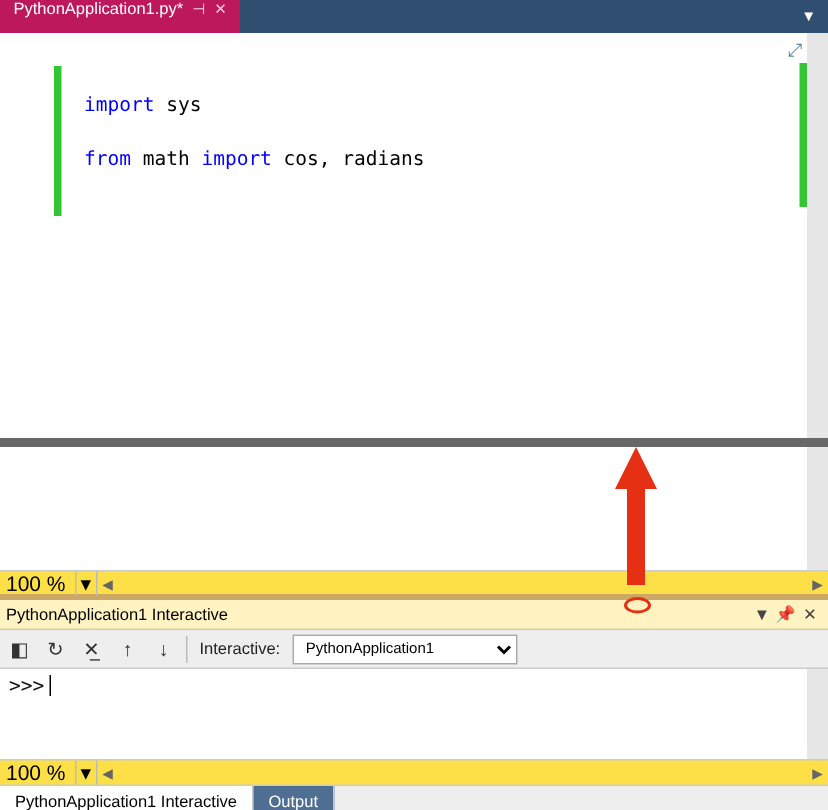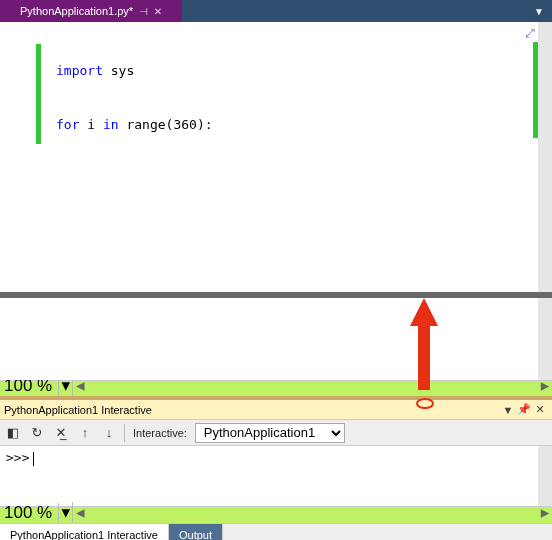--- a/index.html
+++ b/index.html
@@ -15,24 +15,24 @@
   
   .tabbar {
     display: flex;
     align-items: center;
     height: 22px;
     background: #304e6f;
     color: #fff;
   }
   .tab {
     display: flex;
-    align-items: center;
-    padding: 0 20px;
+    align-items: flex-start;
+    padding: 0 9px;
     height: 100%;
-    background: #701a75;
+    background: #be185d;
     font-size: 11px;
     gap: 6px;
   }
   .tab .pin, .tab .close { opacity: 0.8; font-size: 10px; cursor: pointer; }
   .tabbar .drop {
     margin-left: auto;
     padding: 0 8px;
     color: #fff;
     cursor: pointer;
     font-size: 10px;
@@ -116,26 +116,26 @@
     left: 416px; top: 398px;
     width: 18px; height: 11px;
     border: 2px solid #e53013;
     border-radius: 50%;
     z-index: 5;
     pointer-events: none;
   }
   
   .zoombar {
     display: flex;
-    align-items: flex-end;
+    align-items: center;
     height: 18px;
-    background: #bef264;
+    background: #fde047;
     border-top: 1px solid #ccc;
     border-bottom: 2px solid #cda864;
-    font-size: 17px;
+    font-size: 14px;
   }
   .zoombar .zoom-val {
     padding: 0 6px 0 4px;
     border-right: 1px solid #bbb;
   }
   .zoombar .zoom-drop {
     width: 14px;
     text-align: center;
     border-right: 1px solid #bbb;
     cursor: pointer;
@@ -187,21 +187,21 @@
     color: #333;
     cursor: pointer;
     font-size: 13px;
   }
   .toolbar .sep {
     width: 1px; height: 18px;
     background: #bbb;
   }
   .toolbar .env-label { font-size: 11px; color: #222; padding: 0 2px; }
   .toolbar select {
-    font-size: 13px;
+    font-size: 10px;
     height: 20px;
     border: 1px solid #aaa;
     background: #fff;
     min-width: 150px;
     padding: 0 4px;
   }
   
   .repl {
     height: 60px;
     background: #fff;
@@ -251,22 +251,22 @@
   </div>
   <div class="drop">▼</div>
 </div>
 
 <div class="editor">
   <div class="expand-icon">⤢</div>
   <div class="change-bar-right"></div>
   <div class="gutter-bar"></div>
   <div class="code">
 <span class="code-row"><span class="kw">import</span><span> sys</span></span>
+<span class="code-row"><span class="kw">from</span><span> math </span><span class="kw">import</span><span> cos, radians</span></span>
 <span class="code-row"></span>
-<span class="code-row"><span class="kw">for</span><span> i </span><span class="kw">in</span><span> range(360):</span></span>
   </div>
 </div>
 
 <div class="splitter"></div>
 
 <div class="empty-zone"></div>
 
 <svg class="arrow" viewBox="0 0 28 92">
   <polygon points="14,0 28,28 20,28 20,92 8,92 8,28 0,28" fill="#e53013"></polygon>
 </svg>

